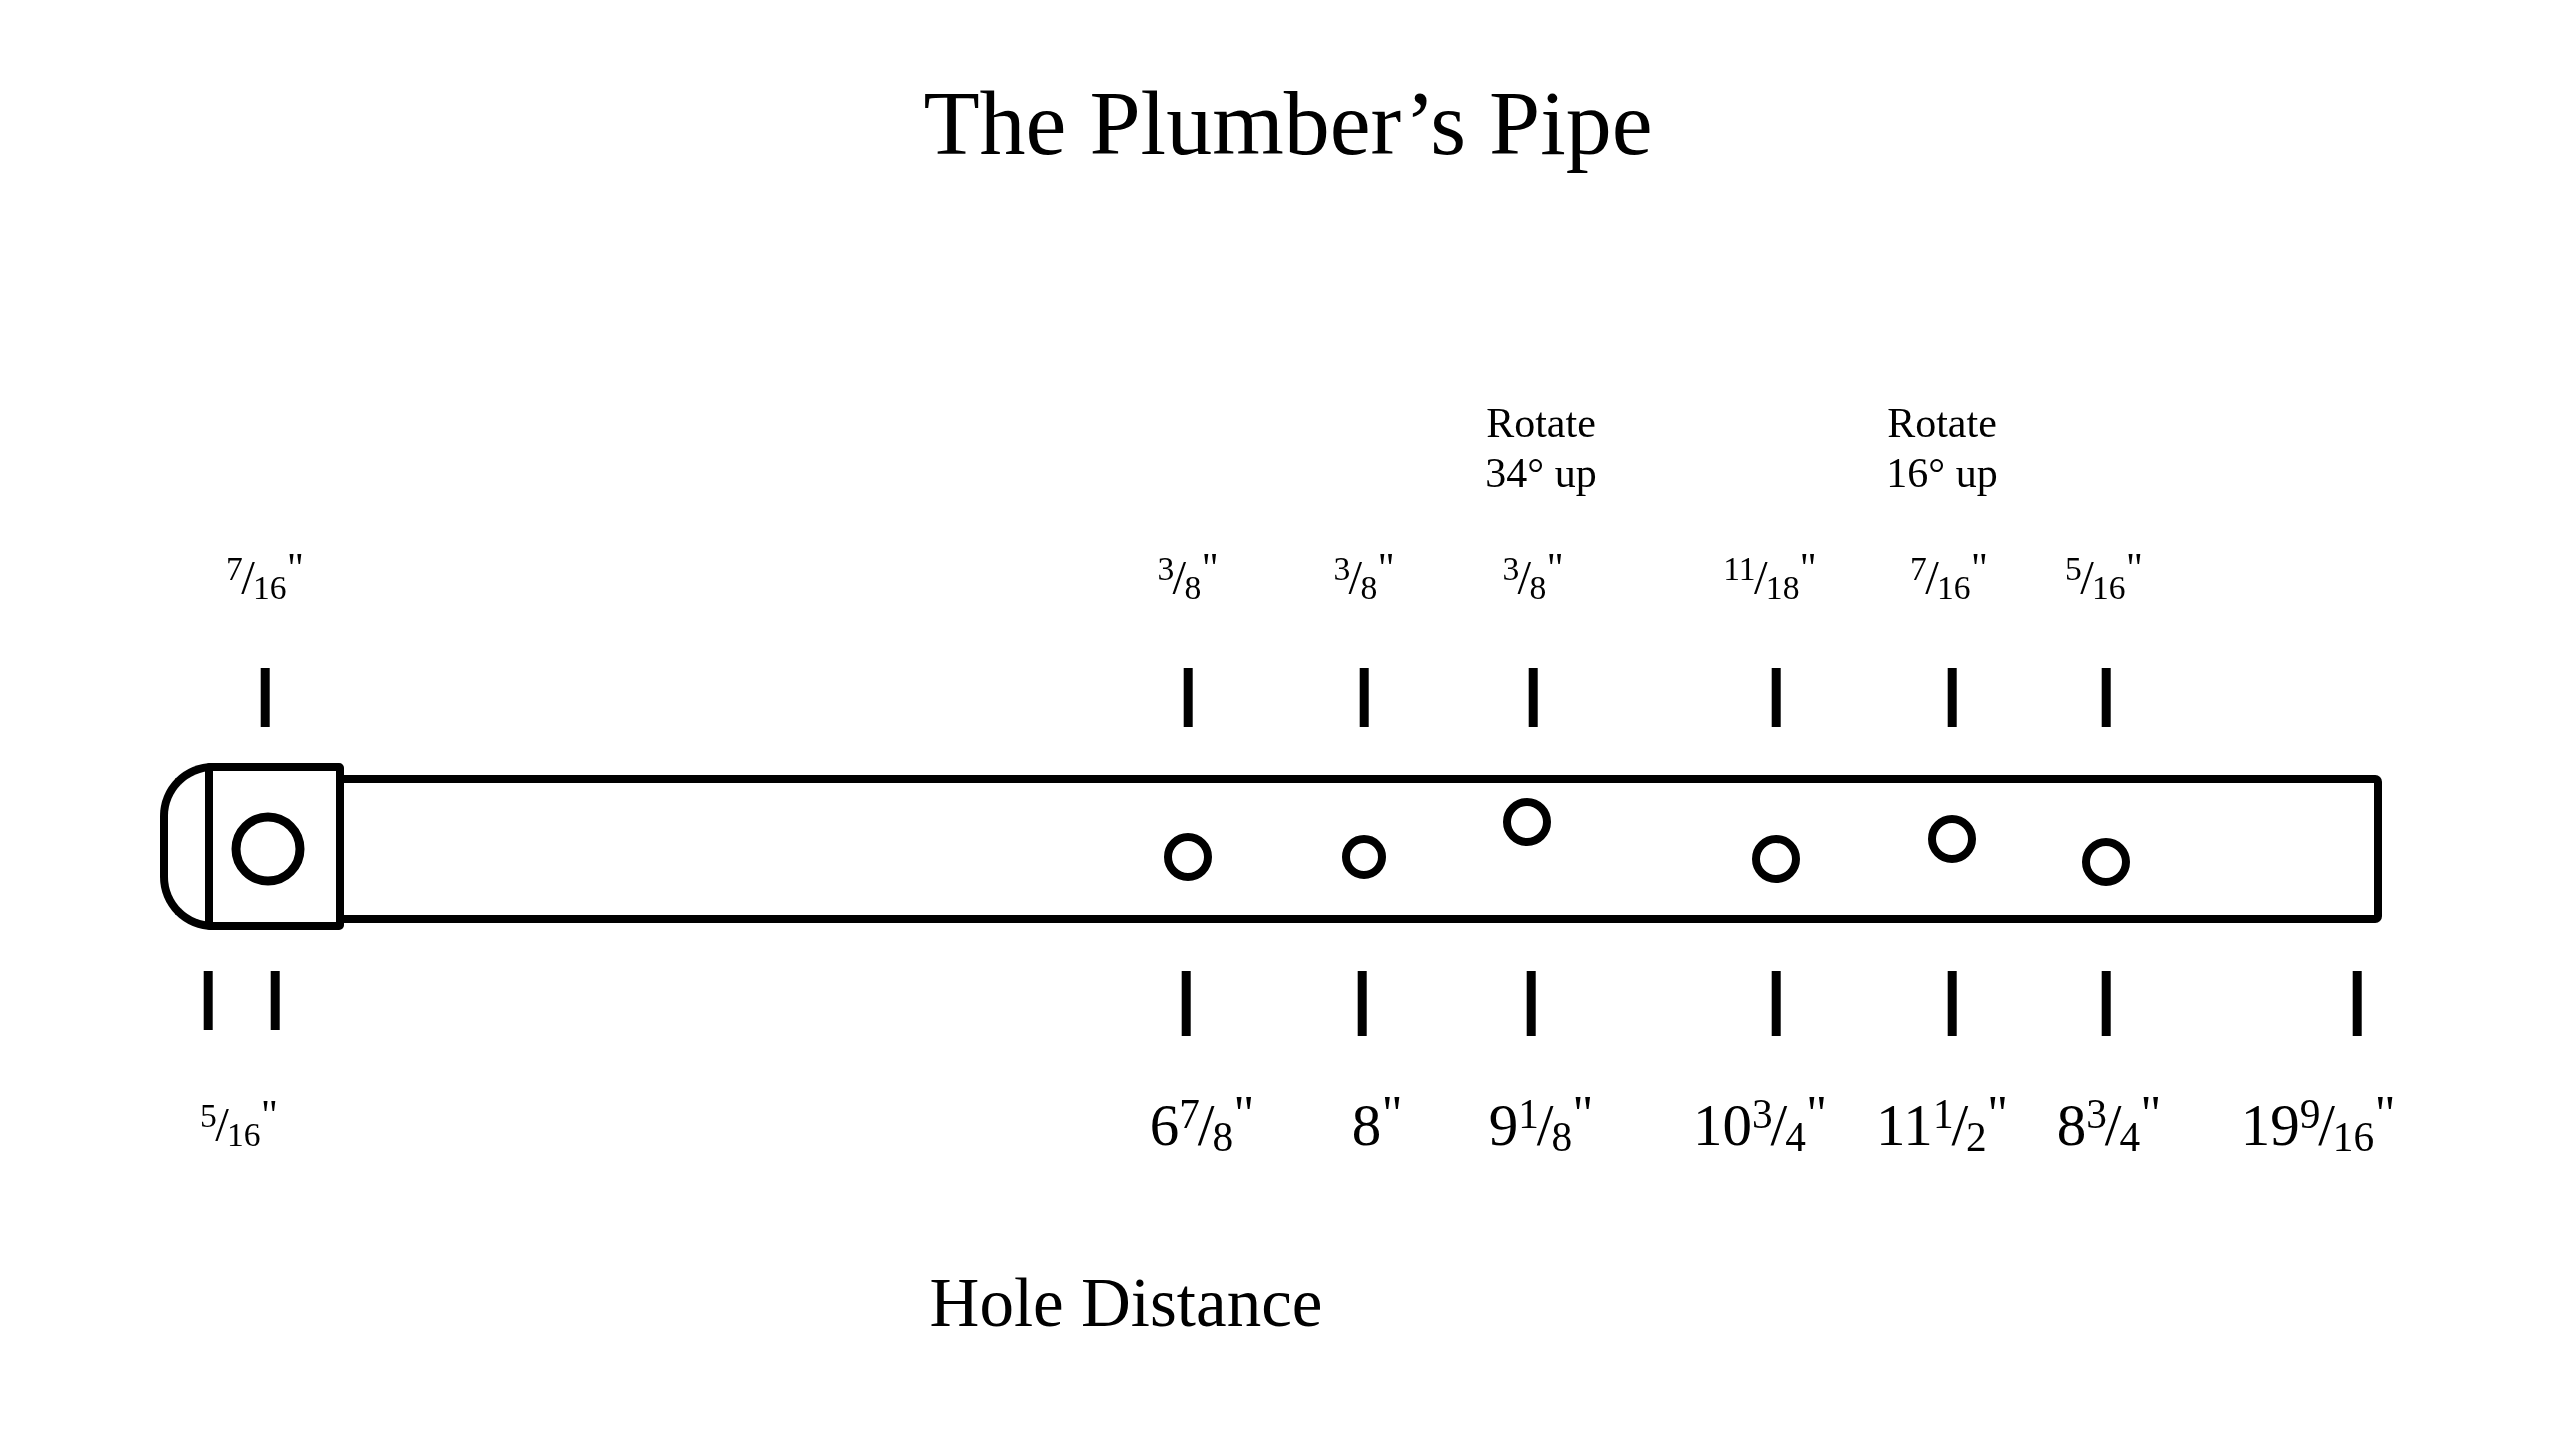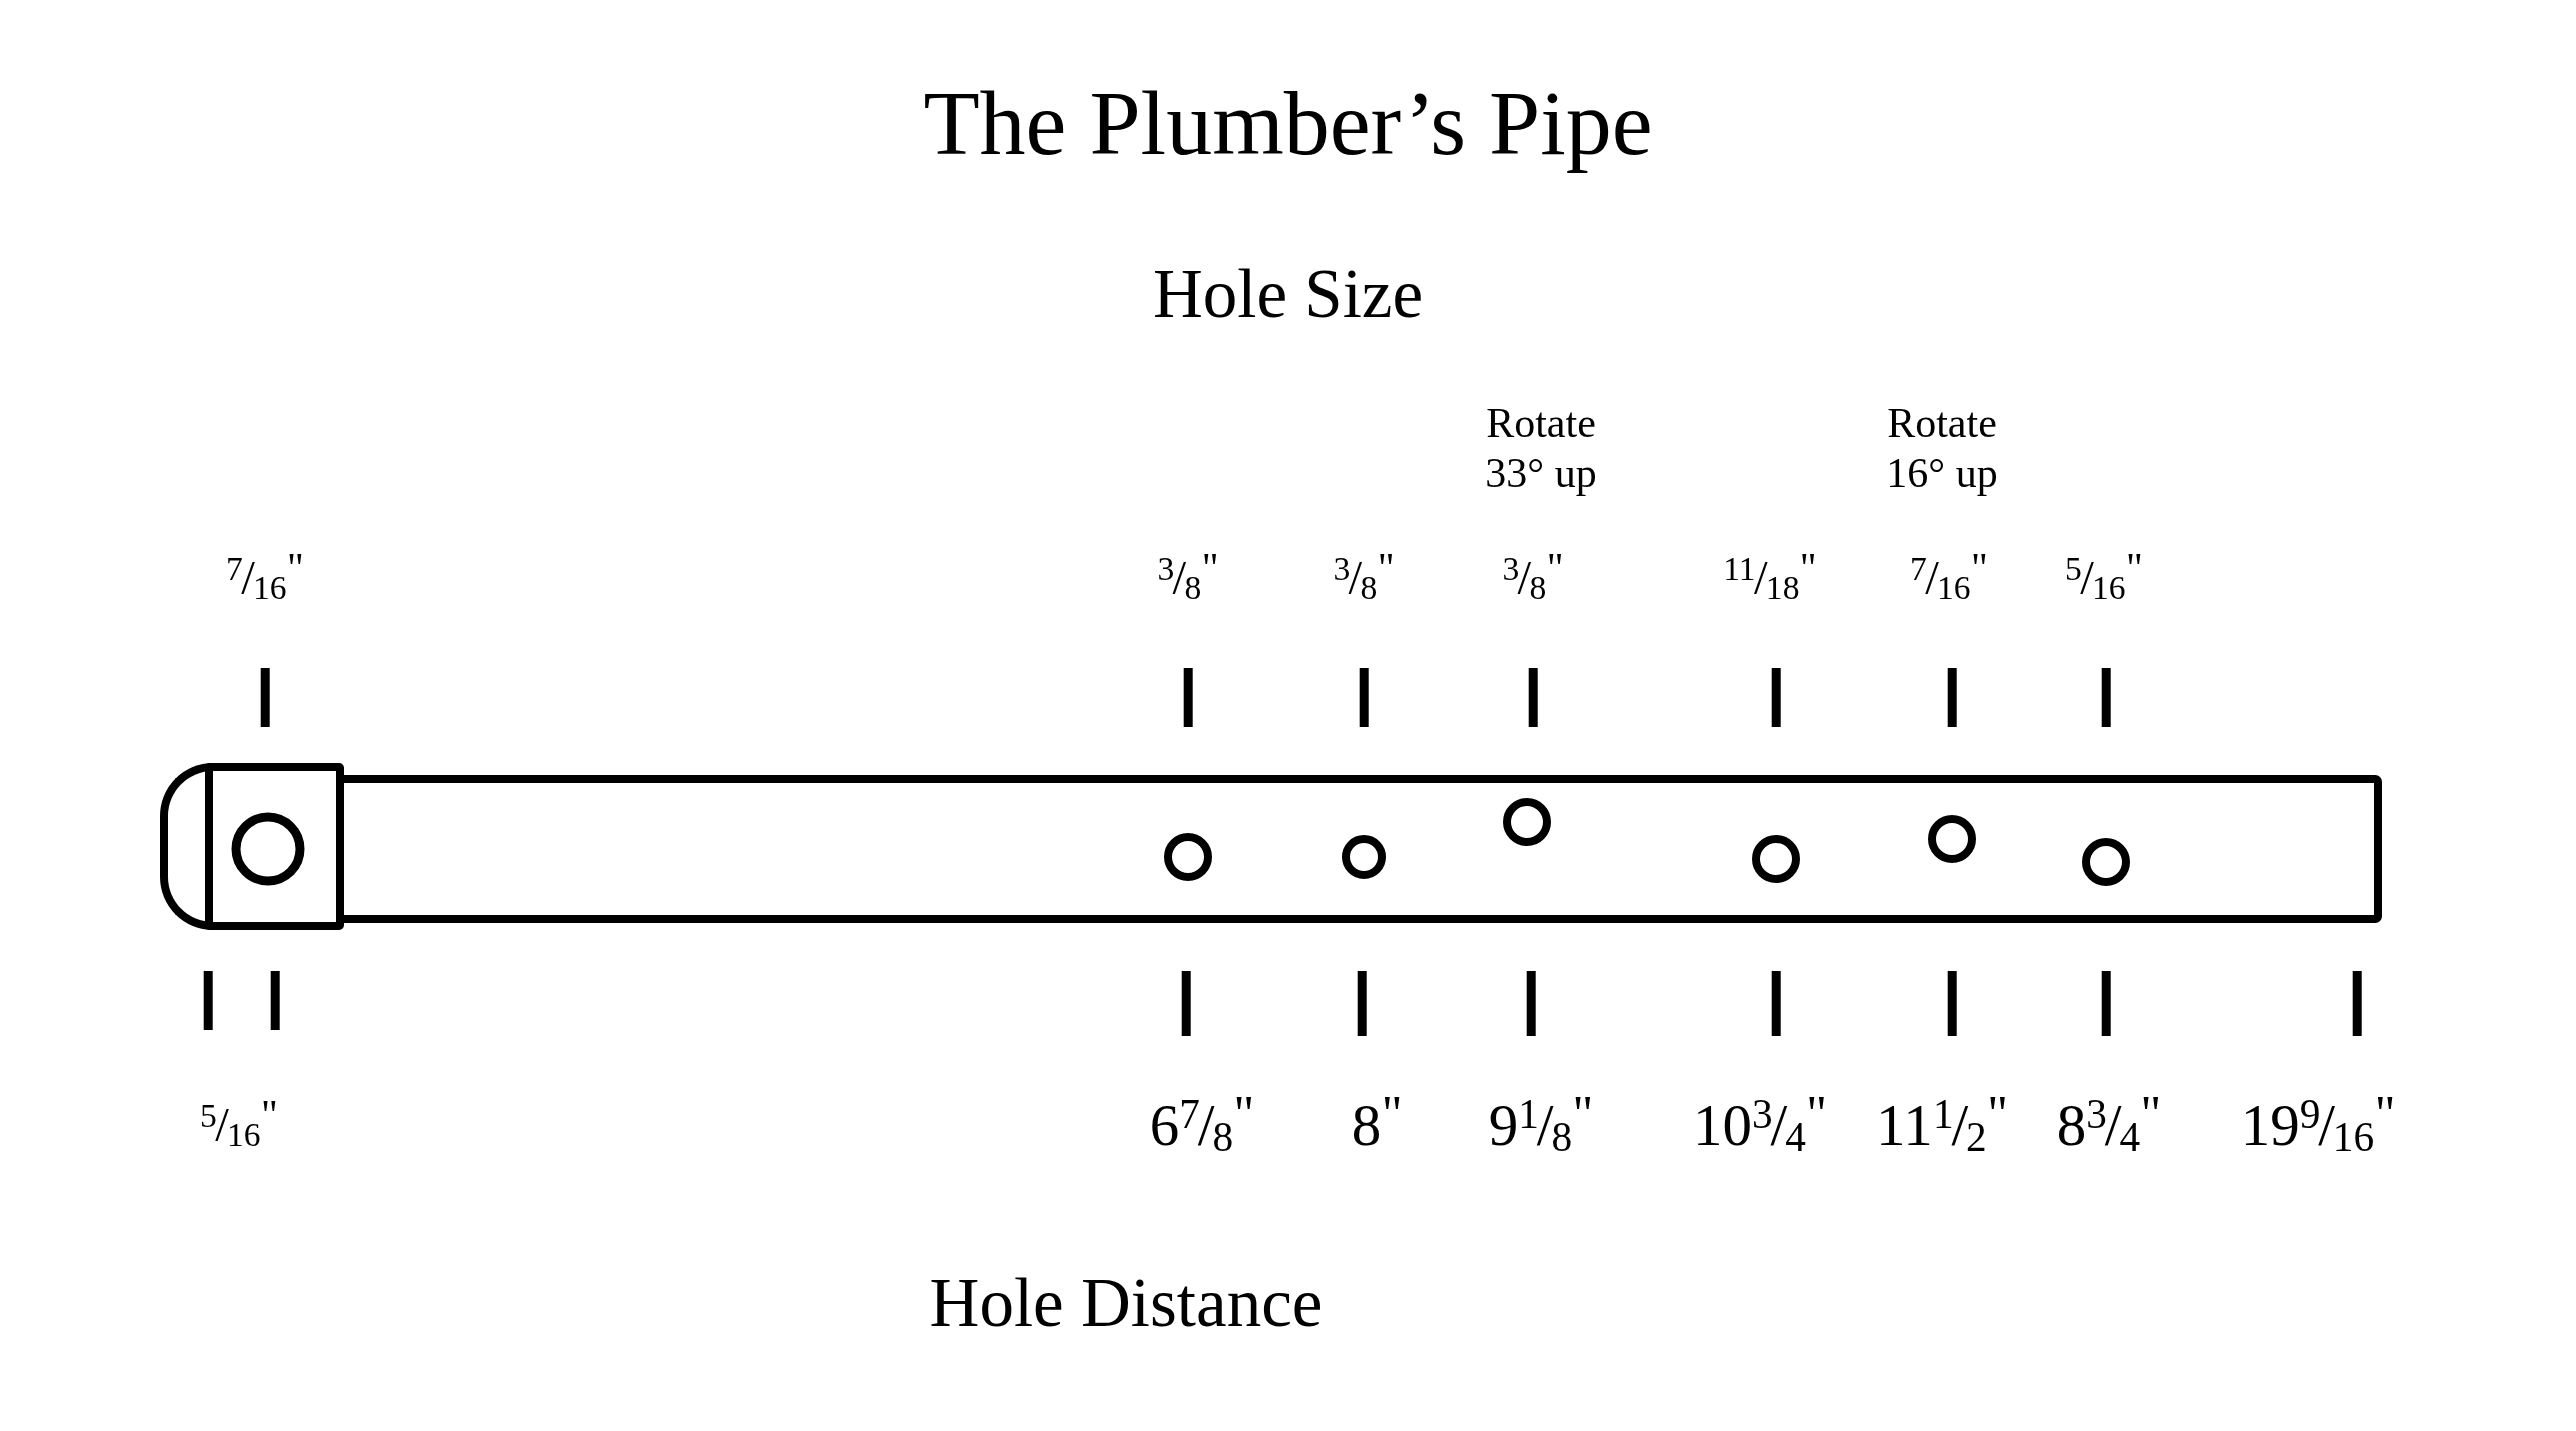--- a/index.html
+++ b/index.html
@@ -166,28 +166,27 @@
     transform: translate(-50%, -50%);
   }
 </style>
 </head>
 <body>
 
 <div id="page">
 
   <div class="title t-main">The Plumber’s Pipe</div>
 
-  <div class="subtitle s-top">Hole Size</div>
 
   <div class="footer-label f-bottom">Hole Distance</div>
 
   <div id="rotate-notes">
       <div class="rotate-note" style="left: 1541px; top: 399px;">
         <span class="rn-line">Rotate</span>
-        <span class="rn-line">33° up</span>
+        <span class="rn-line">34° up</span>
       </div>
       <div class="rotate-note" style="left: 1942px; top: 399px;">
         <span class="rn-line">Rotate</span>
         <span class="rn-line">16° up</span>
       </div>
     </div>
 
   <div id="size-labels">
       <div class="size-label" style="left: 1188px; top: 548px;"><span class="frac"><span class="num">3</span><span class="sl">/</span><span class="den">8</span><span class="inch">"</span></span></div>
       <div class="size-label" style="left: 1364px; top: 548px;"><span class="frac"><span class="num">3</span><span class="sl">/</span><span class="den">8</span><span class="inch">"</span></span></div>

